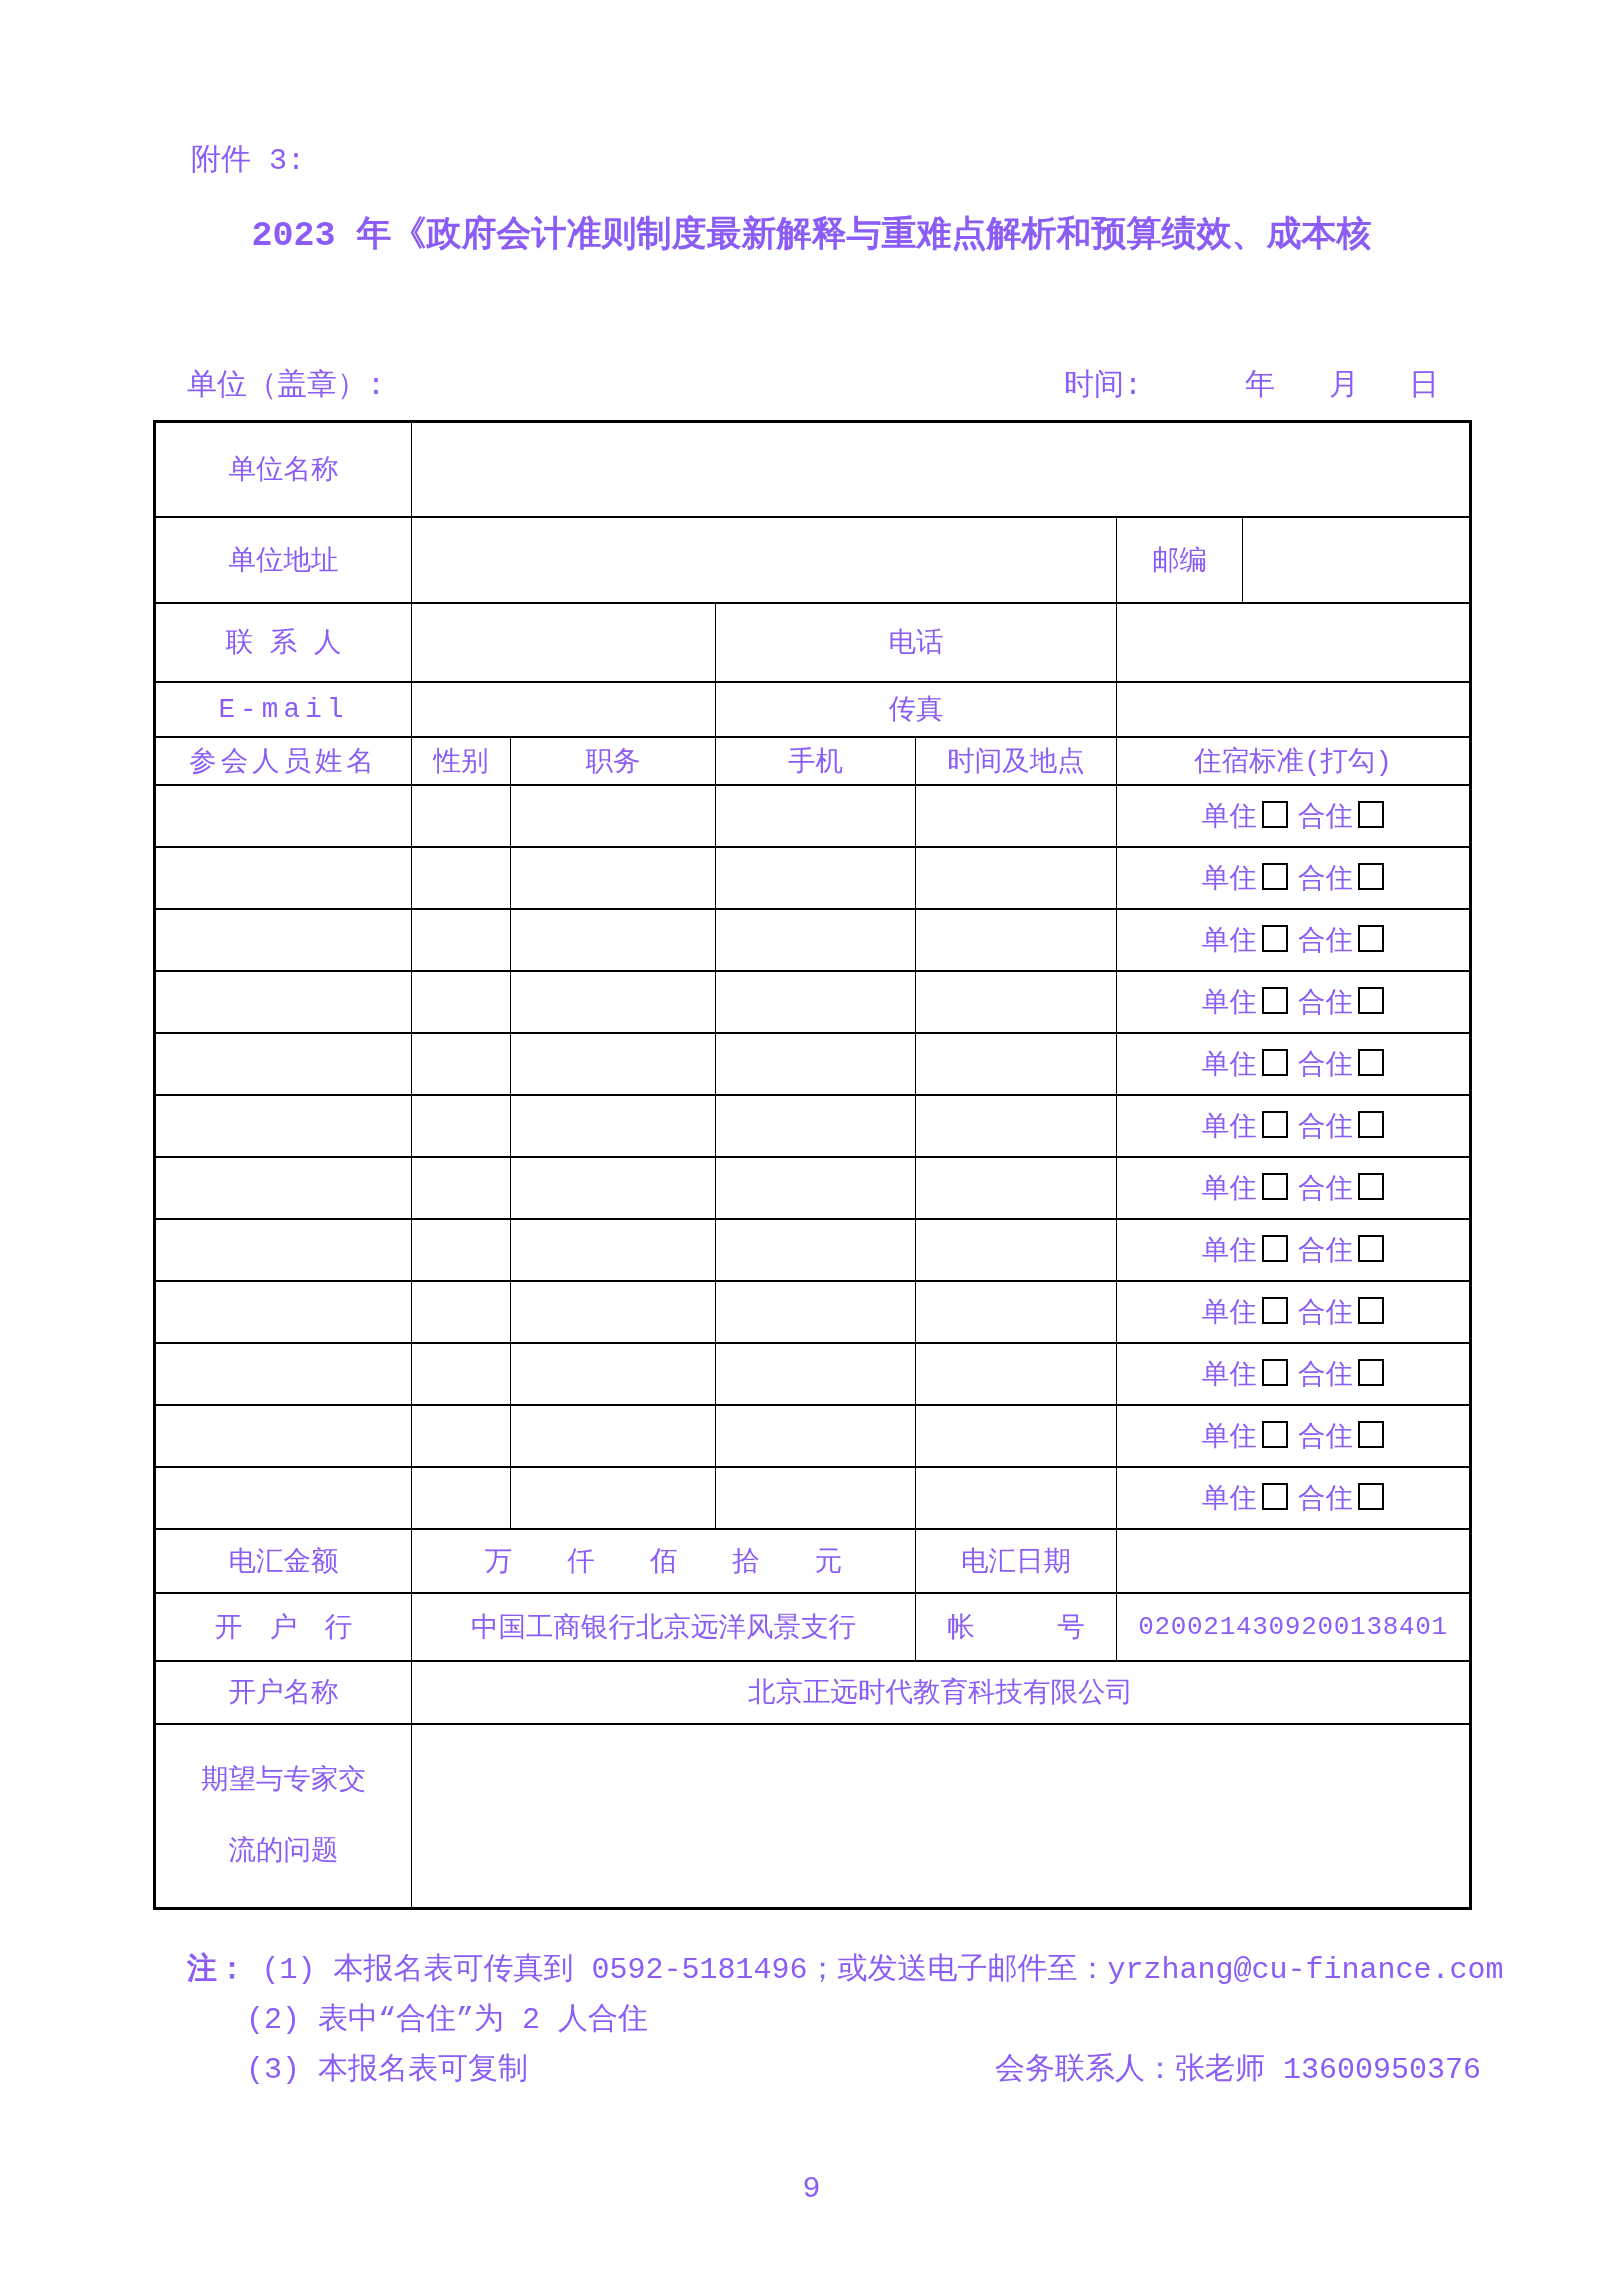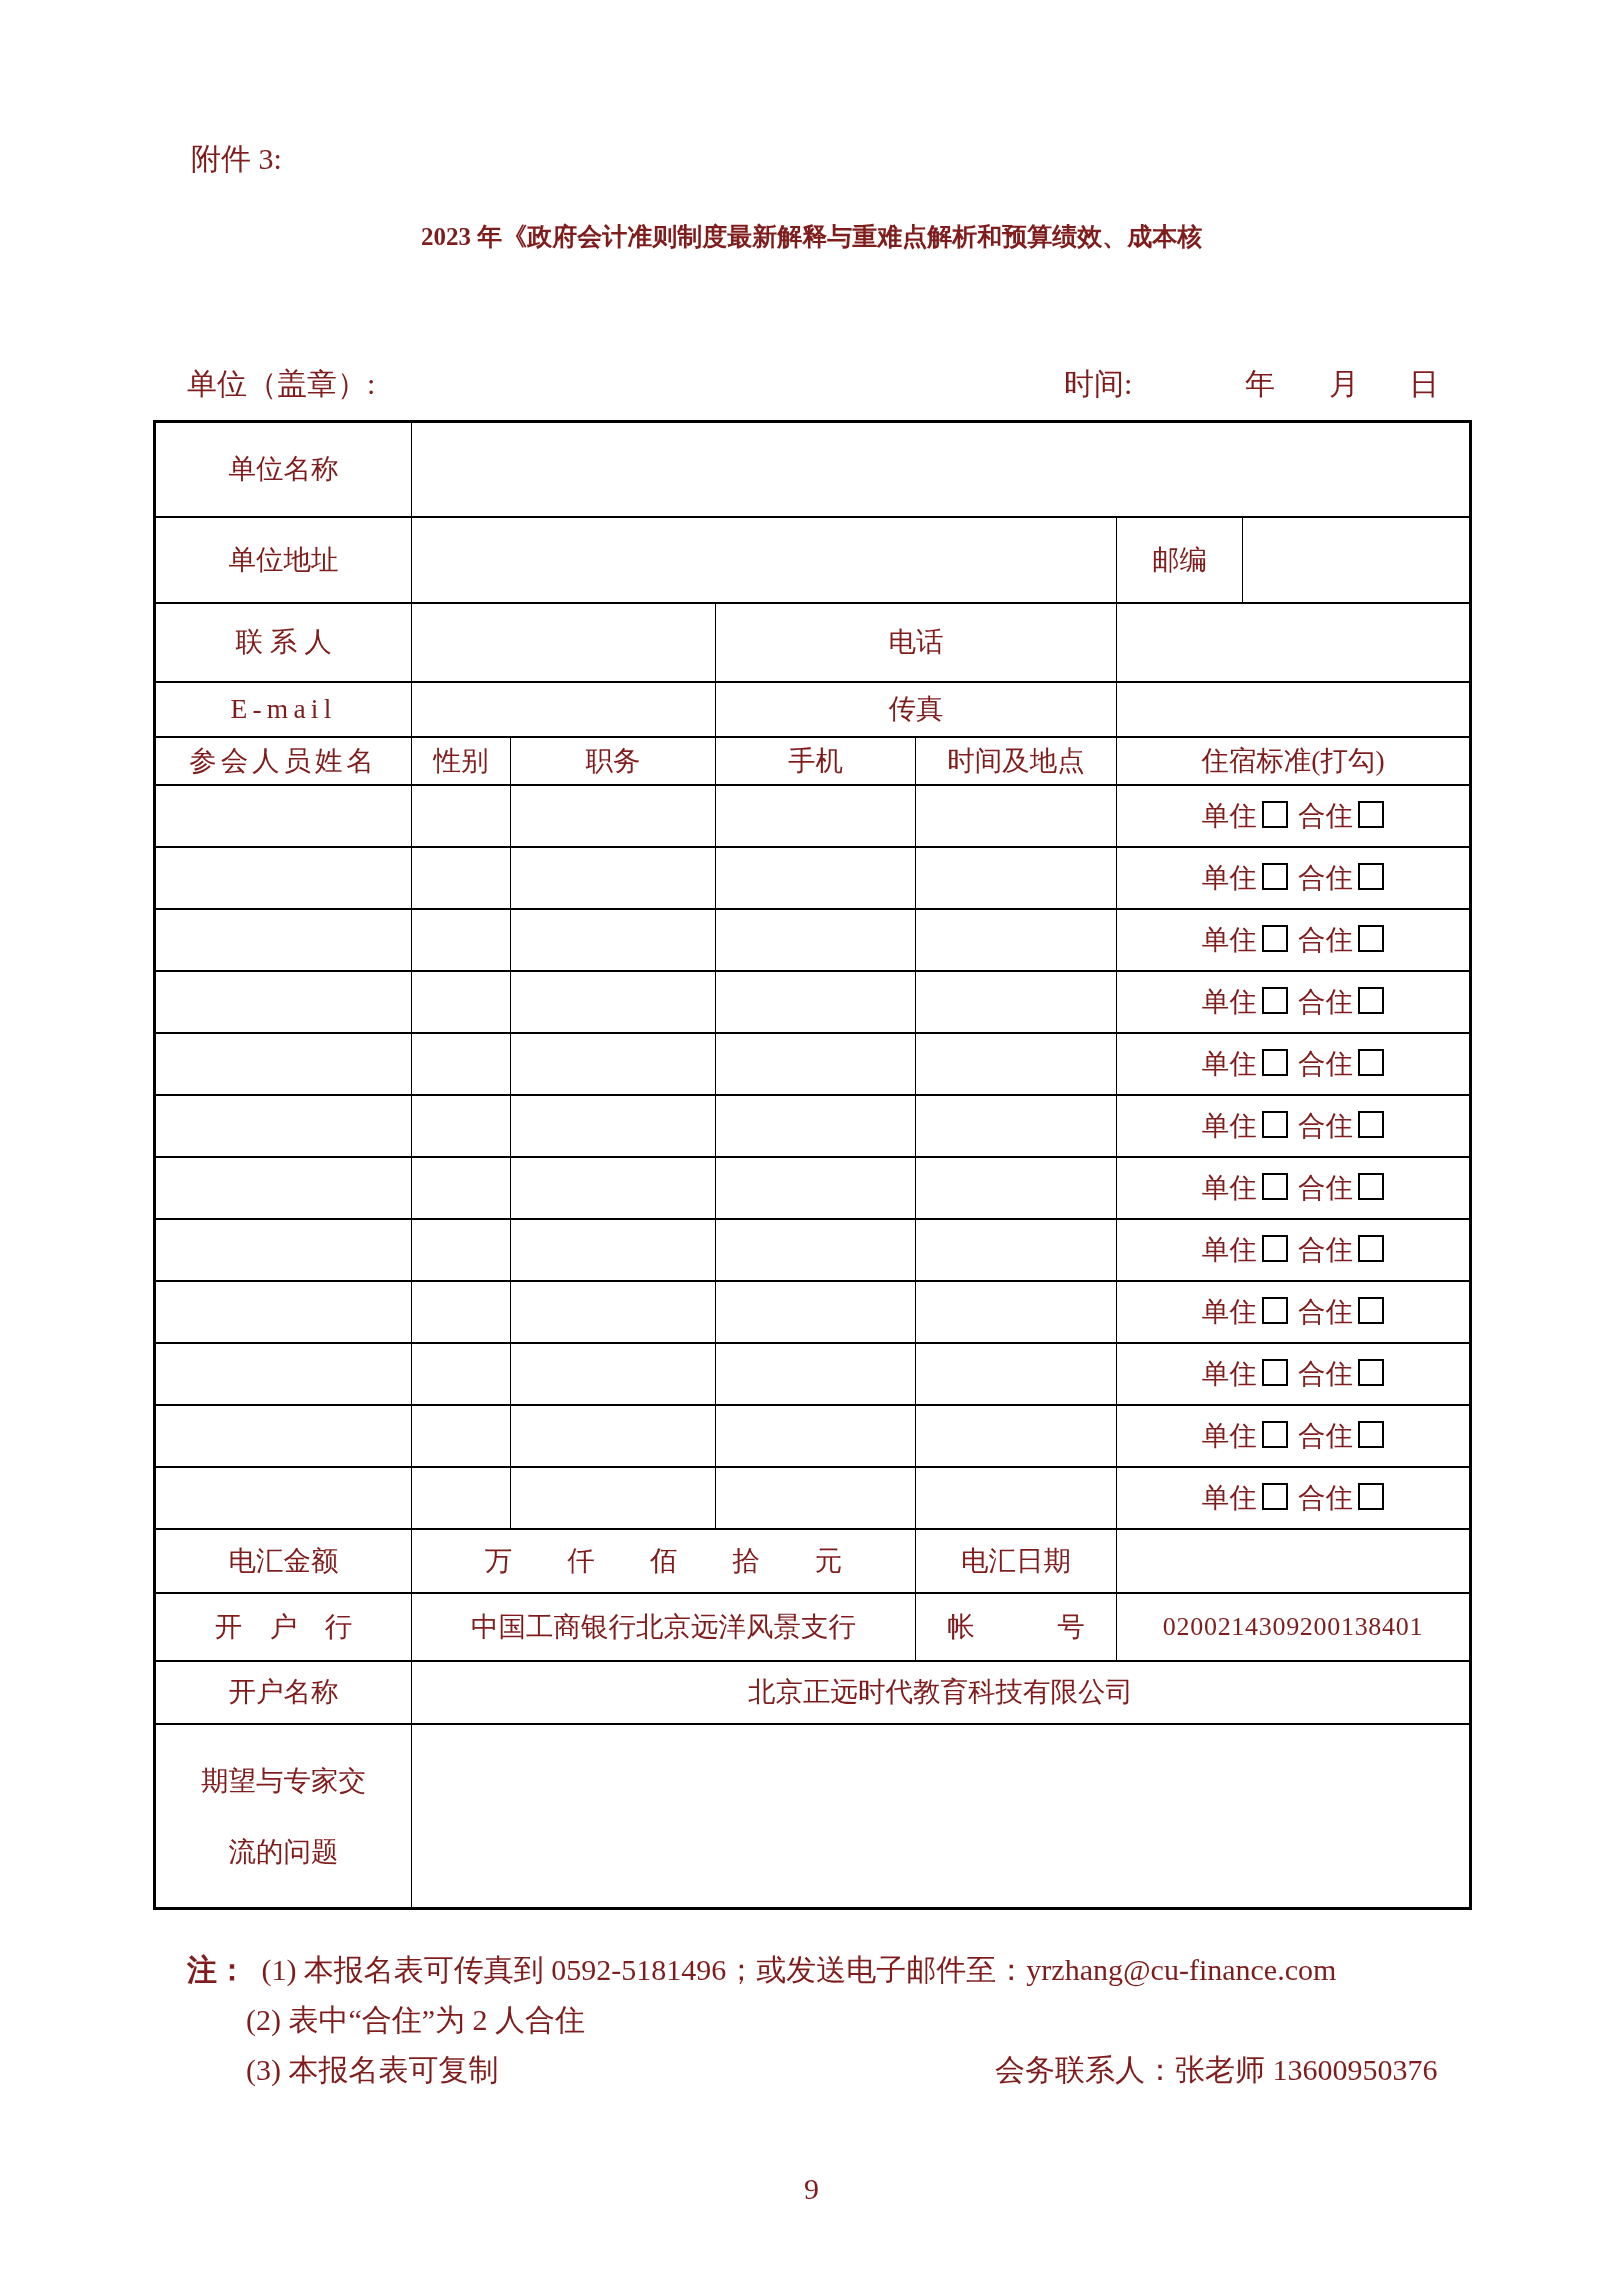--- a/index.html
+++ b/index.html
@@ -1,30 +1,30 @@
 <!DOCTYPE html>
 <html style="font-size:10.5px"><head>
 <meta charset="utf-8">
 <style>
   html,body { margin:0; padding:0; background:#888; }
   .page {
     position:relative;
     width:1623px; height:2295px;
     margin:0 auto;
     background:#ffffff;
-    color:#7f1d1d;
-    font-family:Liberation Serif, serif;
+    color:#8b5cf6;
+    font-family:Liberation Mono, monospace;
     font-size:27.5px;
   }
   .abs { position:absolute; }
 
   #attachment { left:191px; top:139px; font-size:30px; }
 
   #title { left:0; right:0; top:207px; text-align:center;
-           font-weight:bold; font-size:25px; line-height:59px; }
+           font-weight:bold; font-size:35px; line-height:59px; }
 
   #seal-row { left:0; right:0; top:364px; height:39px; font-size:30px; }
   #seal-label { position:absolute; left:187px; top:0; }
   #date-label { position:absolute; left:1064px; top:0; }
   #date-year  { position:absolute; left:1245px; top:0; }
   #date-month { position:absolute; left:1329px; top:0; }
   #date-day   { position:absolute; left:1409px; top:0; }
 
   table.form {
     position:absolute; left:153px; top:420px;

